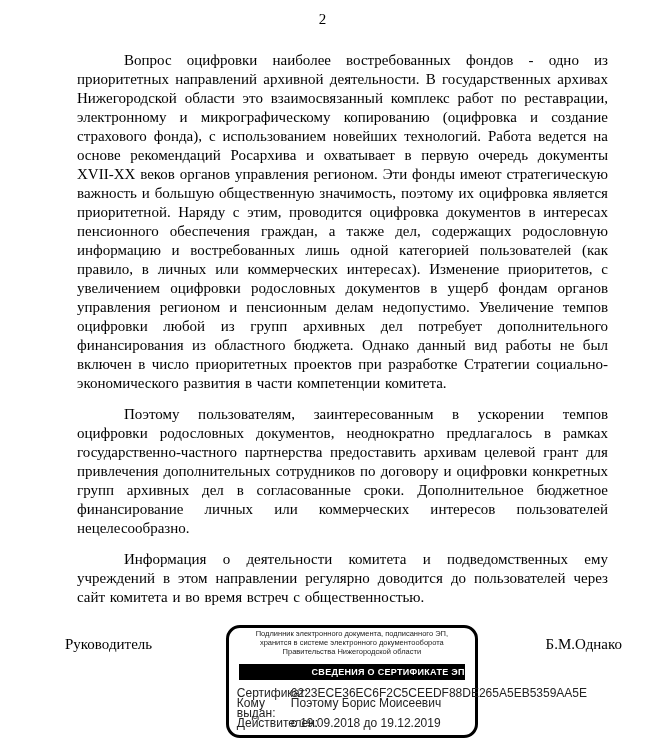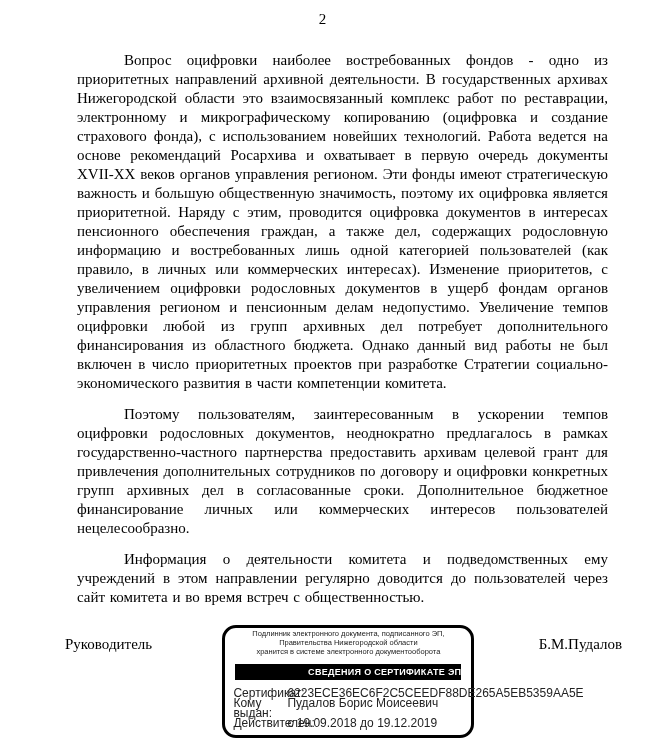--- a/index.html
+++ b/index.html
@@ -96,39 +96,39 @@
     <p>Информация о деятельности комитета и подведомственных ему учреждений в этом направлении регулярно доводится до пользователей через сайт комитета и во время встреч с общественностью.</p>
   </div>
 
   <div class="sig-row">
 
     <div class="sig-label">Руководитель</div>
 
     <div class="stamp">
       <div class="stamp-header">
         <div>Подлинник электронного документа, подписанного ЭП,</div>
+        <div>хранится в системе электронного документооборота</div>
         <div>Правительства Нижегородской области</div>
-        <div>хранится в системе электронного документооборота</div>
       </div>
 
       <div class="stamp-band">СВЕДЕНИЯ О СЕРТИФИКАТЕ ЭП</div>
 
       <div class="stamp-fields">
         <div class="stamp-field">
           <span class="field-label">Сертификат:</span>
           <span class="field-value">6223ECE36EC6F2C5CEEDF88DE265A5EB5359AA5E</span>
         </div>
         <div class="stamp-field">
           <span class="field-label">Кому выдан:</span>
-          <span class="field-value">Пудалов Борис Моисеевич</span>
+          <span class="field-value">Поэтому Борис Моисеевич</span>
         </div>
         <div class="stamp-field">
           <span class="field-label">Действителен:</span>
           <span class="field-value">с 19.09.2018 до 19.12.2019</span>
         </div>
       </div>
     </div>
 
-    <div class="sig-name">Б.М.Пудалов</div>
+    <div class="sig-name">Б.М.Однако</div>
 
   </div>
 
 </div>
 
 </body></html>

